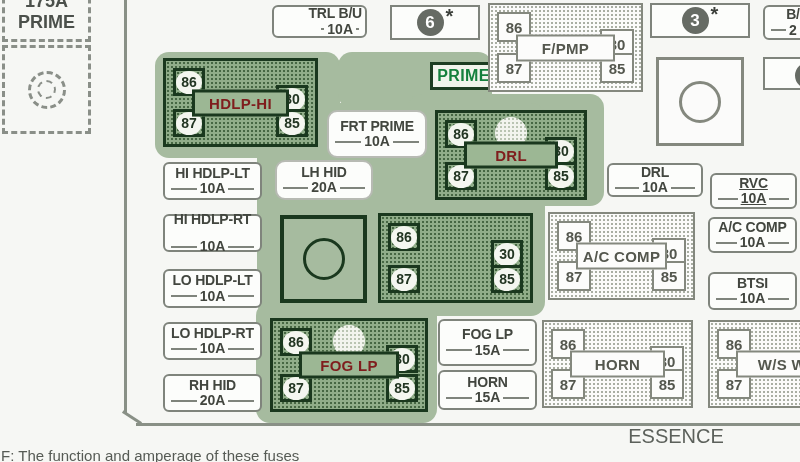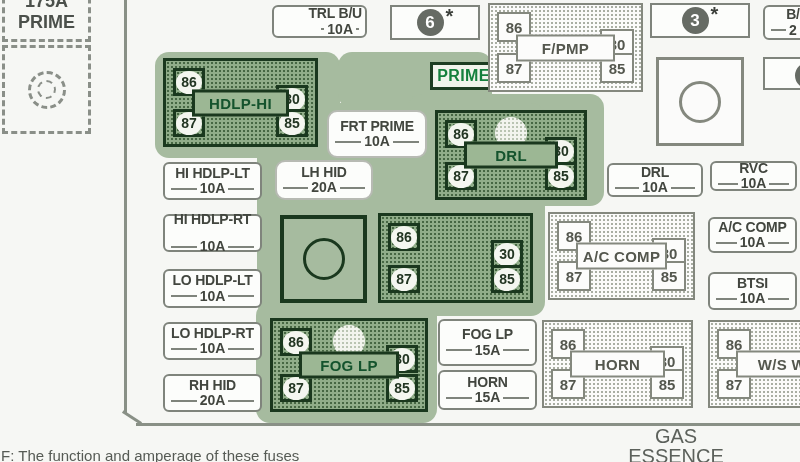--- a/index.html
+++ b/index.html
@@ -41,21 +41,21 @@
   .relay.green .term{width:32px;height:28px;border:3px solid #1a381e;background-color:#90ad89;
     background-image:radial-gradient(#466743 1.1px, transparent 1.2px);background-size:4px 4px;}
   .relay.gray .term{width:34px;height:30px;border:2px solid #84887e;background:#fcfcfb;
     font-weight:bold;font-size:15px;color:#54574e;}
   .tball{display:flex;align-items:center;justify-content:center;width:29px;height:23px;border-radius:50%;
     background:#f4f6f0;font-weight:bold;font-size:14px;color:#223522;}
   .c-lt{left:7px;top:7px;} .c-rt{right:7px;top:24px;} .c-lb{left:7px;bottom:7px;} .c-rb{right:7px;bottom:7px;}
   .bar{position:absolute;left:26px;right:26px;top:50%;transform:translateY(-50%);height:27px;
     box-sizing:border-box;display:flex;align-items:center;justify-content:center;
     font-weight:bold;letter-spacing:0.3px;white-space:nowrap;}
-  .relay.green .bar{background:#9cb794;border:3px solid #1a381e;color:#14532d;font-size:15px;}
+  .relay.green .bar{background:#9cb794;border:3px solid #1a381e;color:#7f1d1d;font-size:15px;}
   .relay.gray .bar{background:#fcfcfb;border:2px solid #84887e;color:#54574e;font-size:15px;}
   .dotcircle{position:absolute;top:4px;left:50%;transform:translateX(-50%);width:32px;height:32px;
     border-radius:50%;background-color:#f2f4ee;
     background-image:radial-gradient(#b9c4b2 1px, transparent 1.1px);background-size:4px 4px;}
   
   .badgebox{position:absolute;z-index:3;box-sizing:border-box;background:#fcfdfb;border:2px solid #7f847c;
     display:flex;align-items:center;justify-content:center;}
   .bcircle{width:27px;height:27px;border-radius:50%;background:#666b64;color:#ffffff;
     display:flex;align-items:center;justify-content:center;font-weight:bold;font-size:17px;}
   .bstar{font-weight:bold;font-size:20px;color:#3c403b;margin:-12px 0 0 2px;}
@@ -122,21 +122,20 @@
   <div class="circlebox grayline" style="left:656px;top:57px;width:88px;height:89px;">
     <span class="innercircle"></span>
   </div>
   <div class="circlebox greenline" style="left:280px;top:215px;width:87px;height:88px;">
     <span class="innercircle"></span>
   </div>
 
   <div id="prime">PRIME</div>
 
   <div id="gas">
-    <div>GAS</div>
     <div>ESSENCE</div>
   </div>
   <div id="footnote">F: The function and amperage of these fuses</div>
 
 <div class="blob" style="left: 155px; top: 52px; width: 185px; height: 106px;"></div>
     <div class="blob" style="left: 338px; top: 52px; width: 154px; height: 56px;"></div>
     <div class="blob" style="left: 408px; top: 94px; width: 196px; height: 112px;"></div>
     <div class="blob" style="left: 257px; top: 103px; width: 288px; height: 213px;"></div>
     <div class="blob" style="left: 256px; top: 302px; width: 181px; height: 121px;"></div>
     <div class="fusebox" style="left: 272px; top: 5px; width: 95px; height: 33px; align-items: flex-end;">
@@ -204,21 +203,21 @@
       </div>
     </div>
     <div class="fusebox" style="left: 607px; top: 163px; width: 96px; height: 34px;">
       <div class="flabel">DRL</div>
       <div class="amprow">
         <span class="tick"></span>
         <span class="famp">10A</span>
         <span class="tick"></span>
       </div>
     </div>
-    <div class="fusebox" style="left: 710px; top: 161px; width: 87px; height: 30px;">
+    <div class="fusebox" style="left: 710px; top: 173px; width: 87px; height: 36px; text-decoration: underline;">
       <div class="flabel">RVC</div>
       <div class="amprow">
         <span class="tick"></span>
         <span class="famp">10A</span>
         <span class="tick"></span>
       </div>
     </div>
     <div class="fusebox" style="left: 708px; top: 217px; width: 89px; height: 36px;">
       <div class="flabel">A/C COMP</div>
       <div class="amprow">

